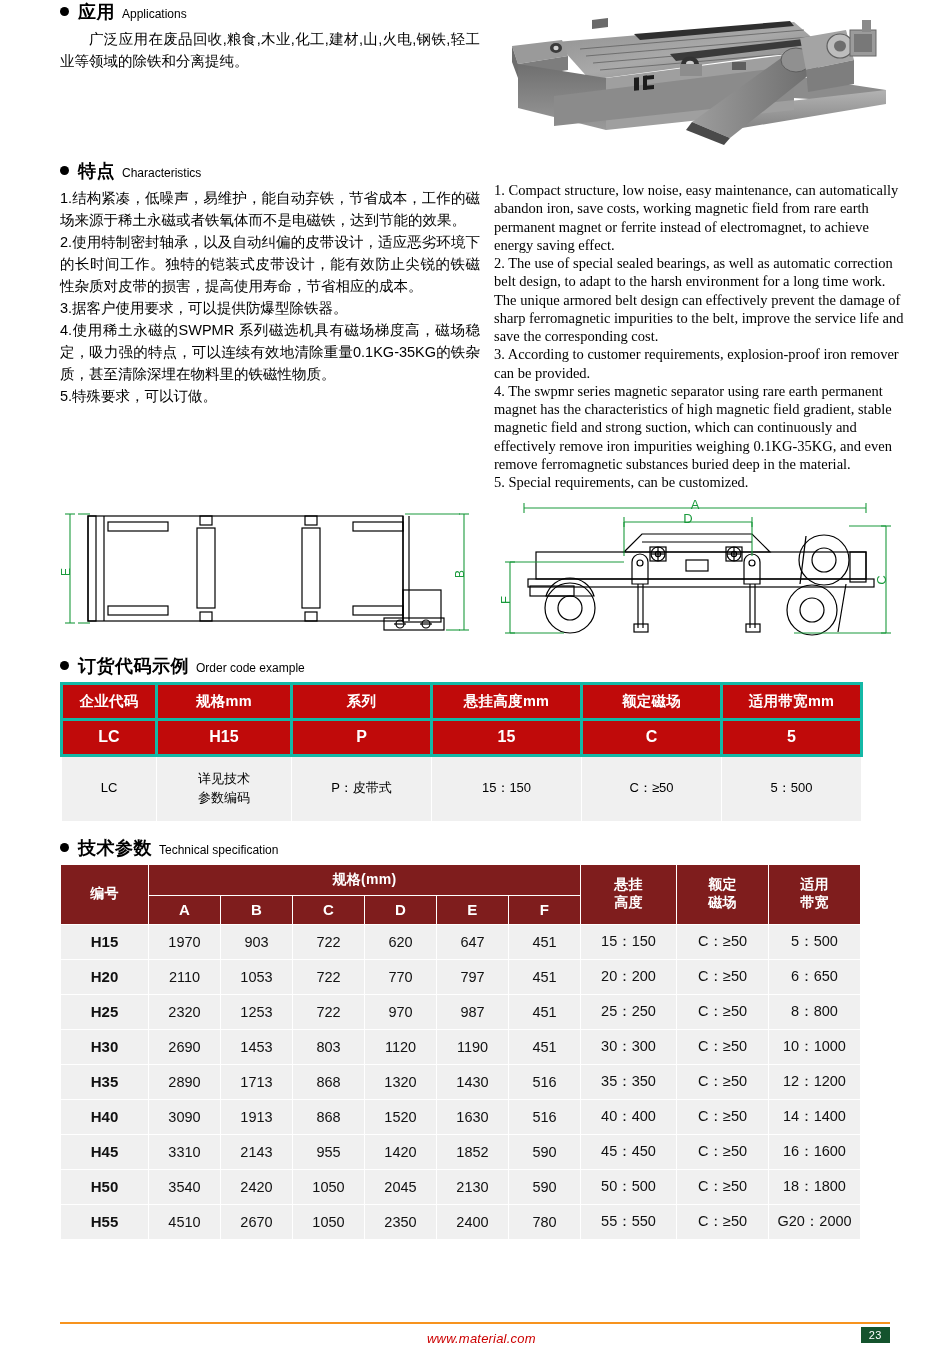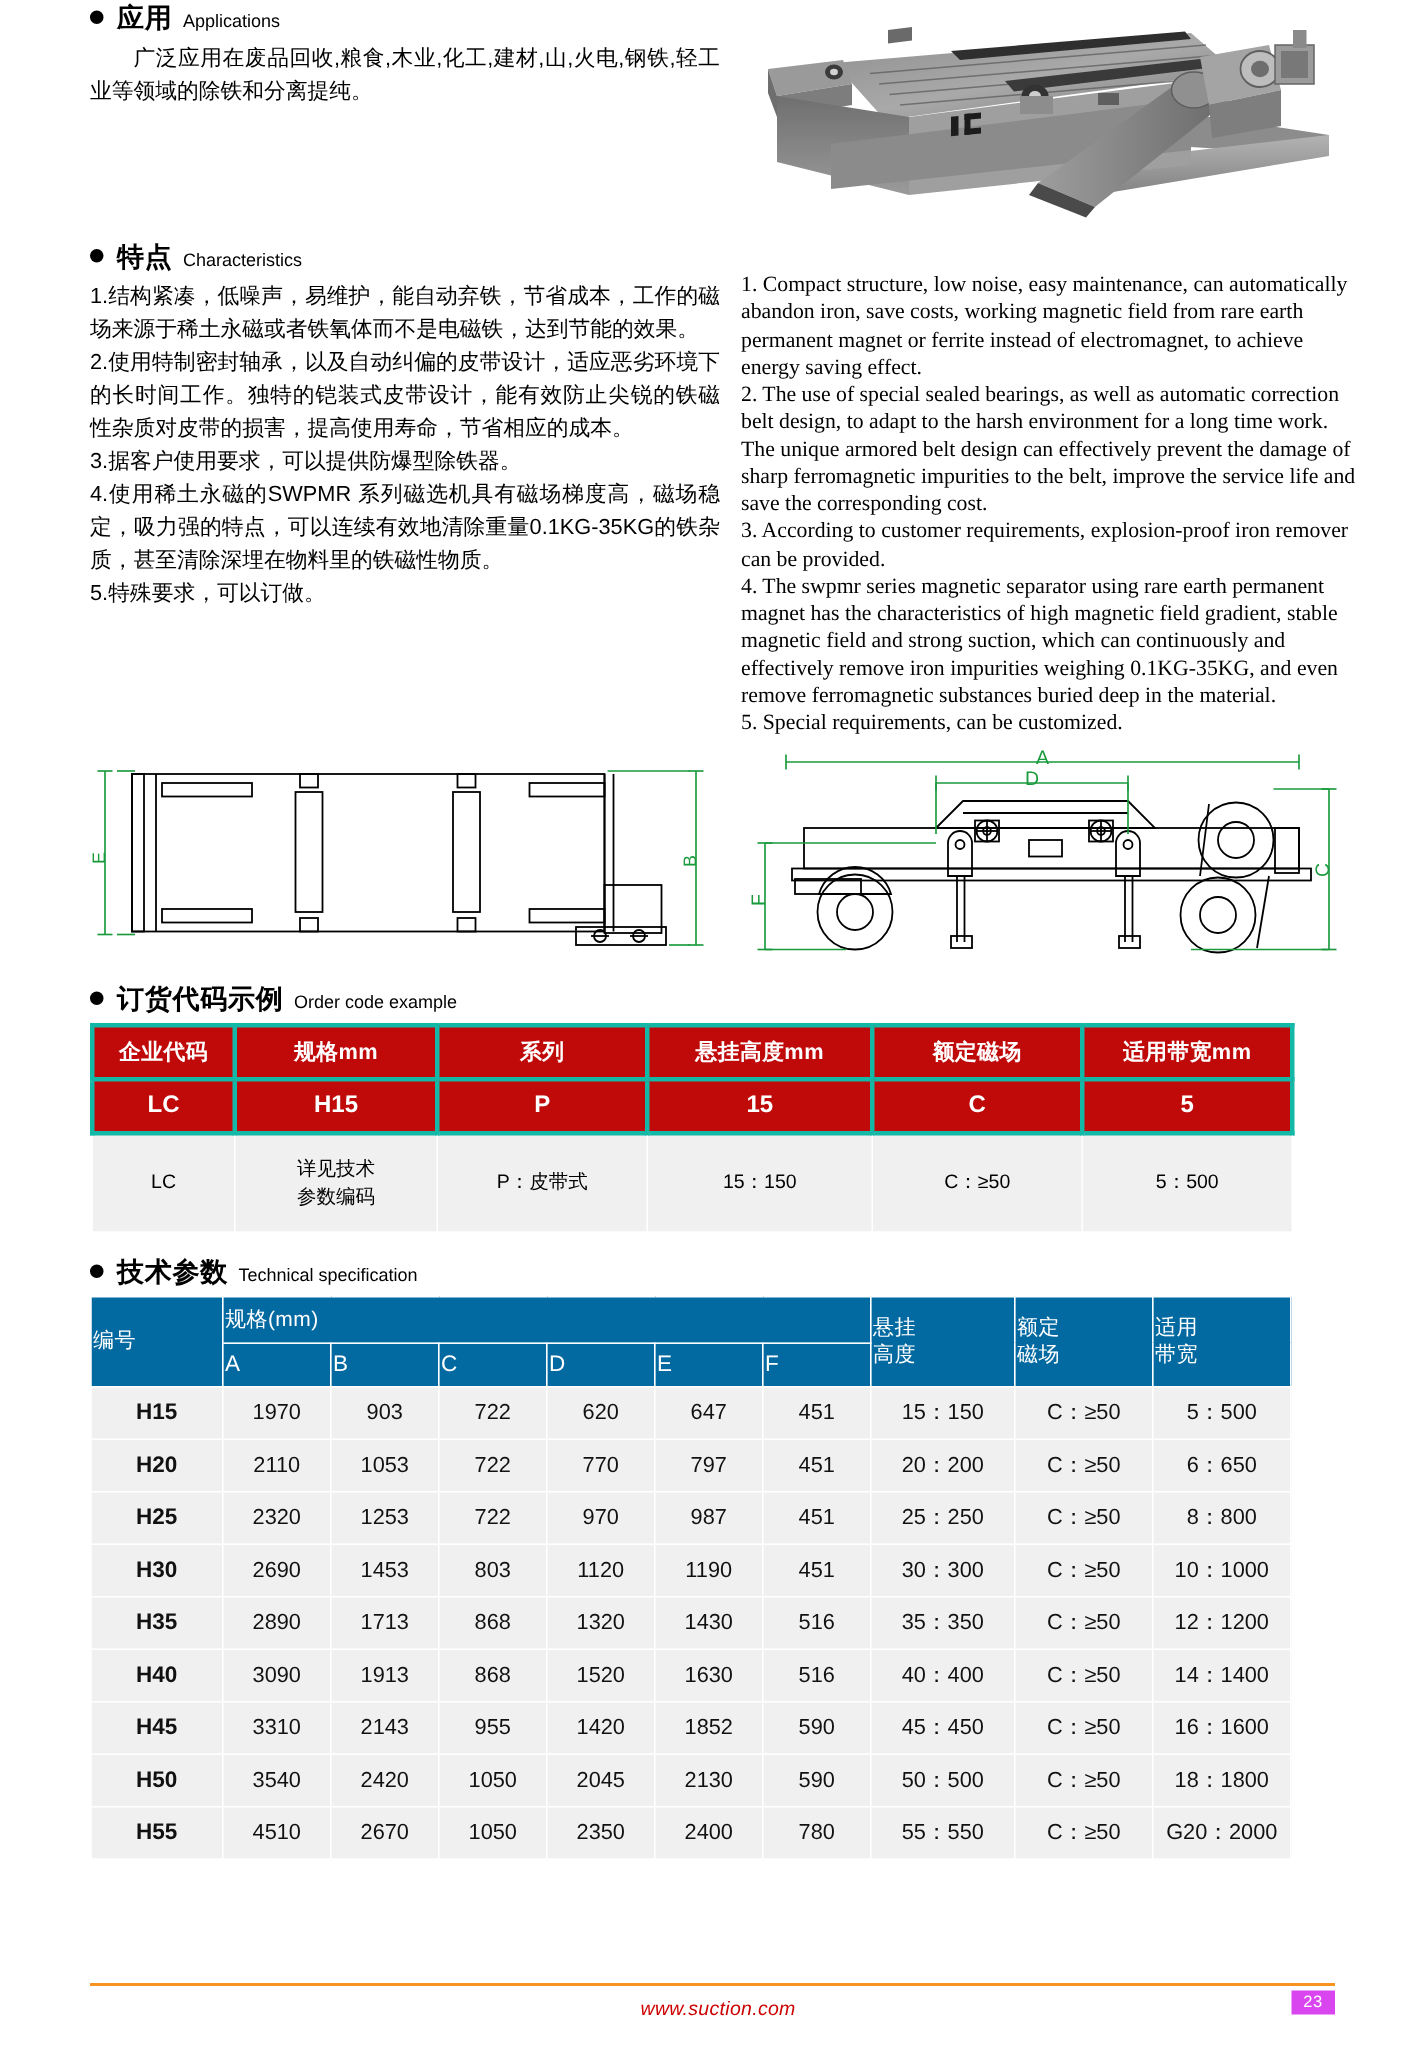--- a/index.html
+++ b/index.html
@@ -212,26 +212,26 @@
     line-height: 1.45;
     border: 1px solid #ffffff;
   }
 
   .t-spec {
     border-collapse: collapse;
     width: 800px;
     table-layout: fixed;
   }
   .t-spec th {
-    background: #0369a1;
+    background: #7f1d1d;
     color: #fff;
     border: 1px solid #ffffff;
     font-size: 14px;
-    font-weight: normal;
-    text-align: left;
+    font-weight: bold;
+    text-align: center;
     vertical-align: middle;
     letter-spacing: .3px;
   }
   .t-spec th.sub {
     font-size: 15px;
     height: 26px;
   }
   .t-spec td {
     background: #f0f0f0;
     border: 1px solid #ffffff;
@@ -268,21 +268,21 @@
     top: 7px;
     color: #CC0000;
     font-style: italic;
     font-size: 13px;
     letter-spacing: .2px;
   }
   .page-num {
     position: absolute;
     right: 0;
     top: 3px;
-    background: #d946ef;
+    background: #14532d;
     color: #fff;
     font-size: 11px;
     padding: 2px 8px;
     letter-spacing: .5px;
   }
 </style>
 </head>
 <body>
 
 <div class="page">
@@ -720,18 +720,18 @@
           <td>C：≥50</td>
           <td>G20：2000</td>
         </tr>
       </tbody>
     </table>
   </div>
 
   <div class="footer">
     <div class="footer-rule"></div>
     <div class="footer-inner">
-      <span class="footer-url">www.suction.com</span>
+      <span class="footer-url">www.material.com</span>
       <span class="page-num">23</span>
     </div>
   </div>
 
 </div>
 
 </body></html>

